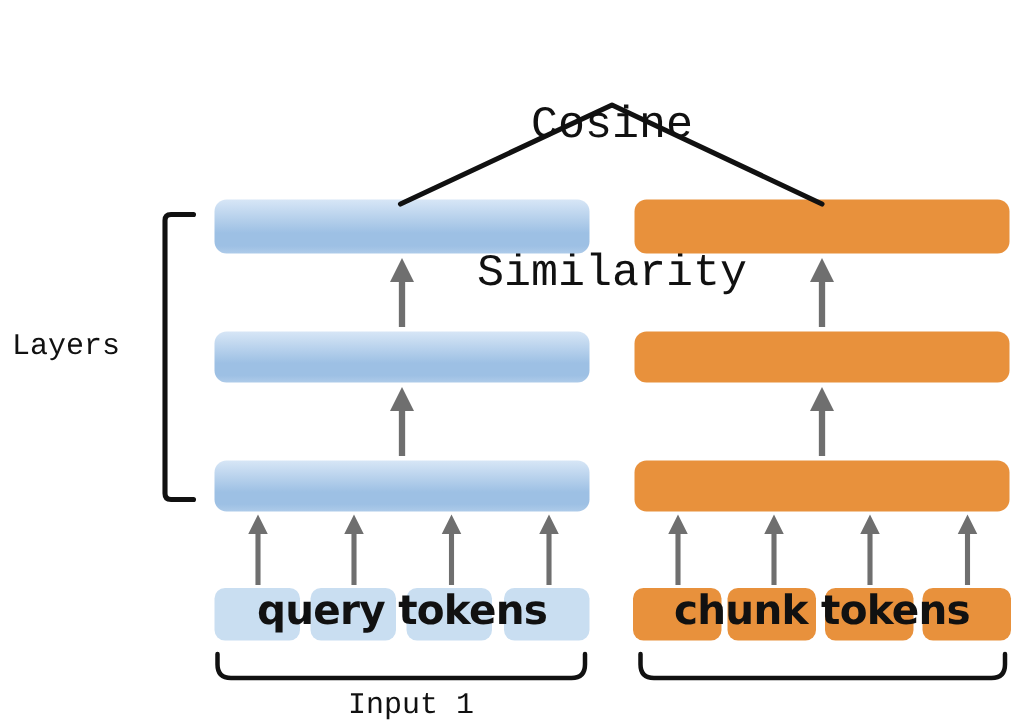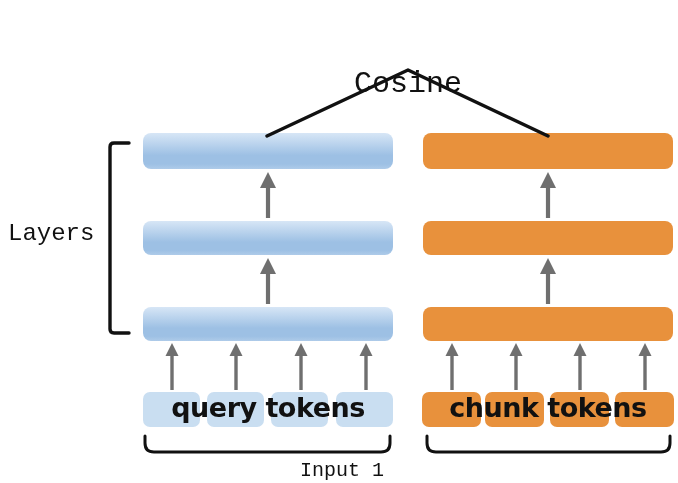--- a/index.html
+++ b/index.html
@@ -44,43 +44,44 @@
     top: 389px; width: 250px; height: 38px;
     line-height: 38px; text-align: center;
     font-family: "DejaVu Sans", sans-serif;
     font-weight: bold; font-size: 27px; letter-spacing: -0.5px;
     color: #111111; white-space: nowrap;
   }
   #query-label { left: 143px; }
   #chunk-label { left: 423px; }
 
   
-  #layers-label { left: 8px; top: 220px; font-size: 24px; }
+  #layers-label { left: 8px; top: 220px; font-size: 20px; }
   .input-label  { top: 459px; width: 250px; text-align: center; font-size: 20px; }
-  #input1-label { left: 134px; text-align: right; }
+  #input1-label { left: 149px; }
   #input2-label { left: 424px; }
 
   
   #overlay { position:absolute; left:0; top:0; pointer-events:none; }
   .blackline { stroke: var(--line-black, #111111); stroke-width: 3.4; fill: none;
                stroke-linecap: round; stroke-linejoin: round; }
   .bracket   { stroke: var(--line-black, #111111); stroke-width: 3; fill: none;
                stroke-linecap: round; stroke-linejoin: round; }
   .stem      { stroke: var(--arrow-gray, #6f6f6f); fill: none; }
   .stem.big   { stroke-width: 4.2; }
   .stem.small { stroke-width: 3.4; }
   .head      { fill: var(--arrow-gray, #6f6f6f); stroke: none; }
 </style>
 </head>
 <body>
 
 <div id="canvas">
 
   <div id="title" class="abs">
     <div>Cosine</div>
+    <div>Similarity</div>
   </div>
 
   <div id="layers-label" class="abs">Layers</div>
 
   <div class="tower-q">
     <div class="abs bar blue row1"></div>
     <div class="abs bar blue row2"></div>
     <div class="abs bar blue row3"></div>
 
     <div class="abs token blue" style="left:143px"></div>

